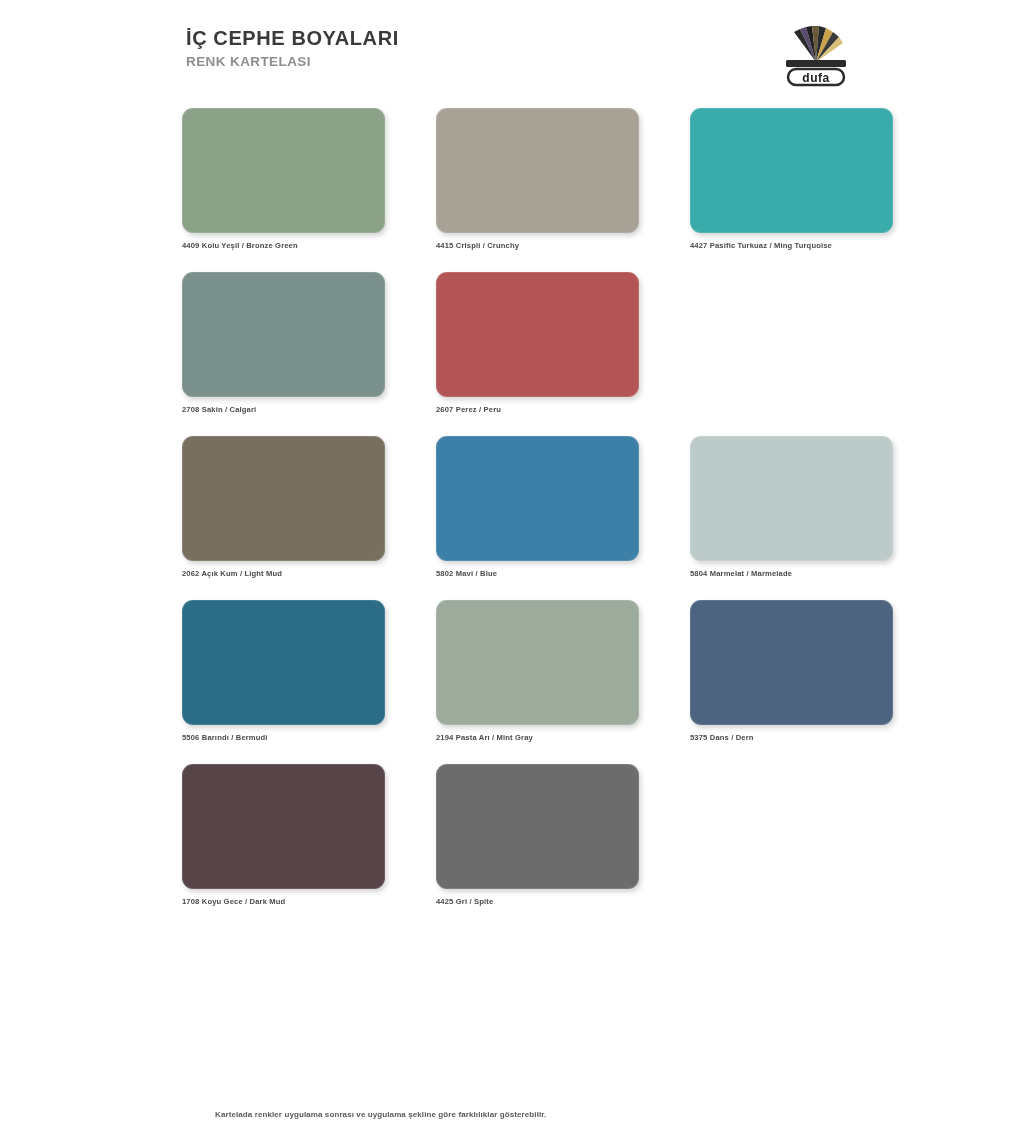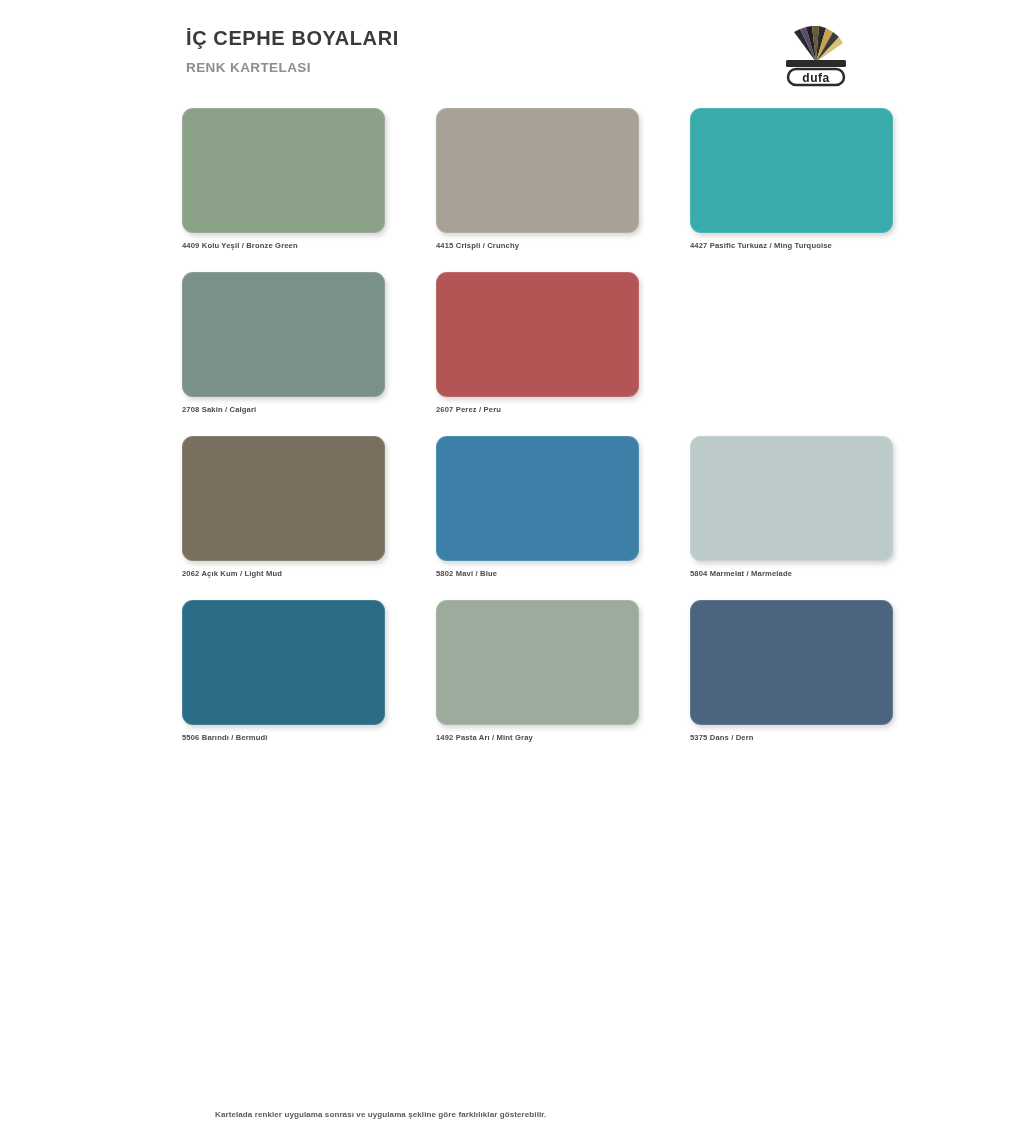--- a/index.html
+++ b/index.html
@@ -45,21 +45,21 @@
     line-height: 1.05;
     margin: 0;
     filter: blur(0.35px);
   }
   .sub-title {
     font-size: 13.5px;
     font-weight: bold;
     letter-spacing: 0.4px;
     color: #8e8e8e;
     line-height: 1.1;
-    margin: 12px 0 0 0;
+    margin: 6px 0 0 0;
     filter: blur(0.4px);
   }
 
   
   .logo {
     position: absolute;
     left: 768px;
     top: 18px;
     width: 96px;
     height: 70px;
@@ -202,27 +202,38 @@
       </div>
     </div>
 
     <div class="row">
       <div class="cell">
         <div class="swatch" style="background: rgb(43, 108, 134);"></div>
         <div class="swatch-label">5506 Barındı / Bermudi</div>
       </div>
       <div class="cell">
         <div class="swatch" style="background: rgb(156, 171, 156);"></div>
-        <div class="swatch-label">1492 Pasta Arı / Mint Gray</div>
+        <div class="swatch-label">2194 Pasta Arı / Mint Gray</div>
       </div>
       <div class="cell">
         <div class="swatch" style="background: rgb(77, 100, 129);"></div>
         <div class="swatch-label">5375 Dans / Dern</div>
       </div>
     </div>
 
 
+    <div class="row">
+      <div class="cell">
+        <div class="swatch" style="background: rgb(87, 68, 72);"></div>
+        <div class="swatch-label">1708 Koyu Gece / Dark Mud</div>
+      </div>
+      <div class="cell">
+        <div class="swatch" style="background: rgb(108, 108, 108);"></div>
+        <div class="swatch-label">4425 Gri / Spite</div>
+      </div>
+      <div class="cell empty"></div>
+    </div>
 
   </div>
 
   <div class="footer">Kartelada renkler uygulama sonrası ve uygulama şekline göre farklılıklar gösterebilir.</div>
 
 </div>
 
 </body></html>

